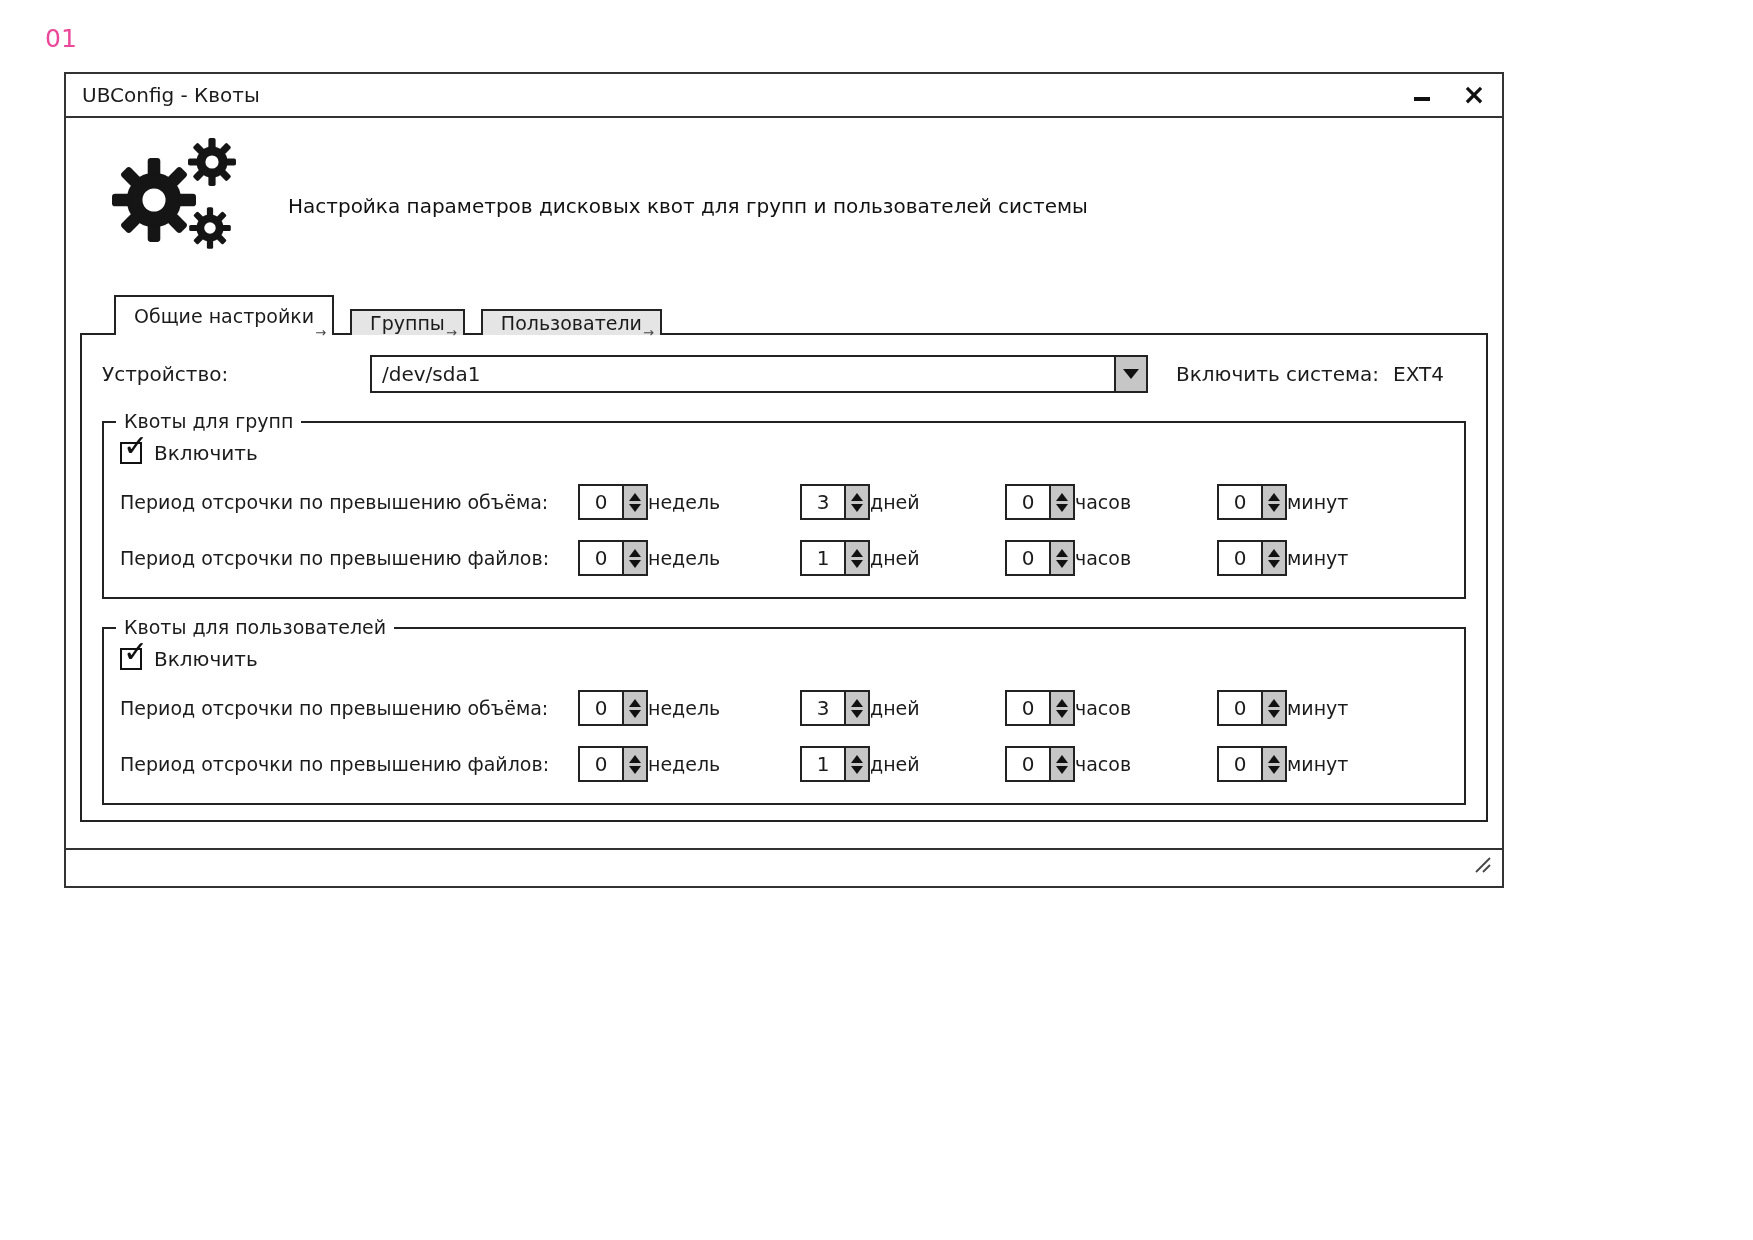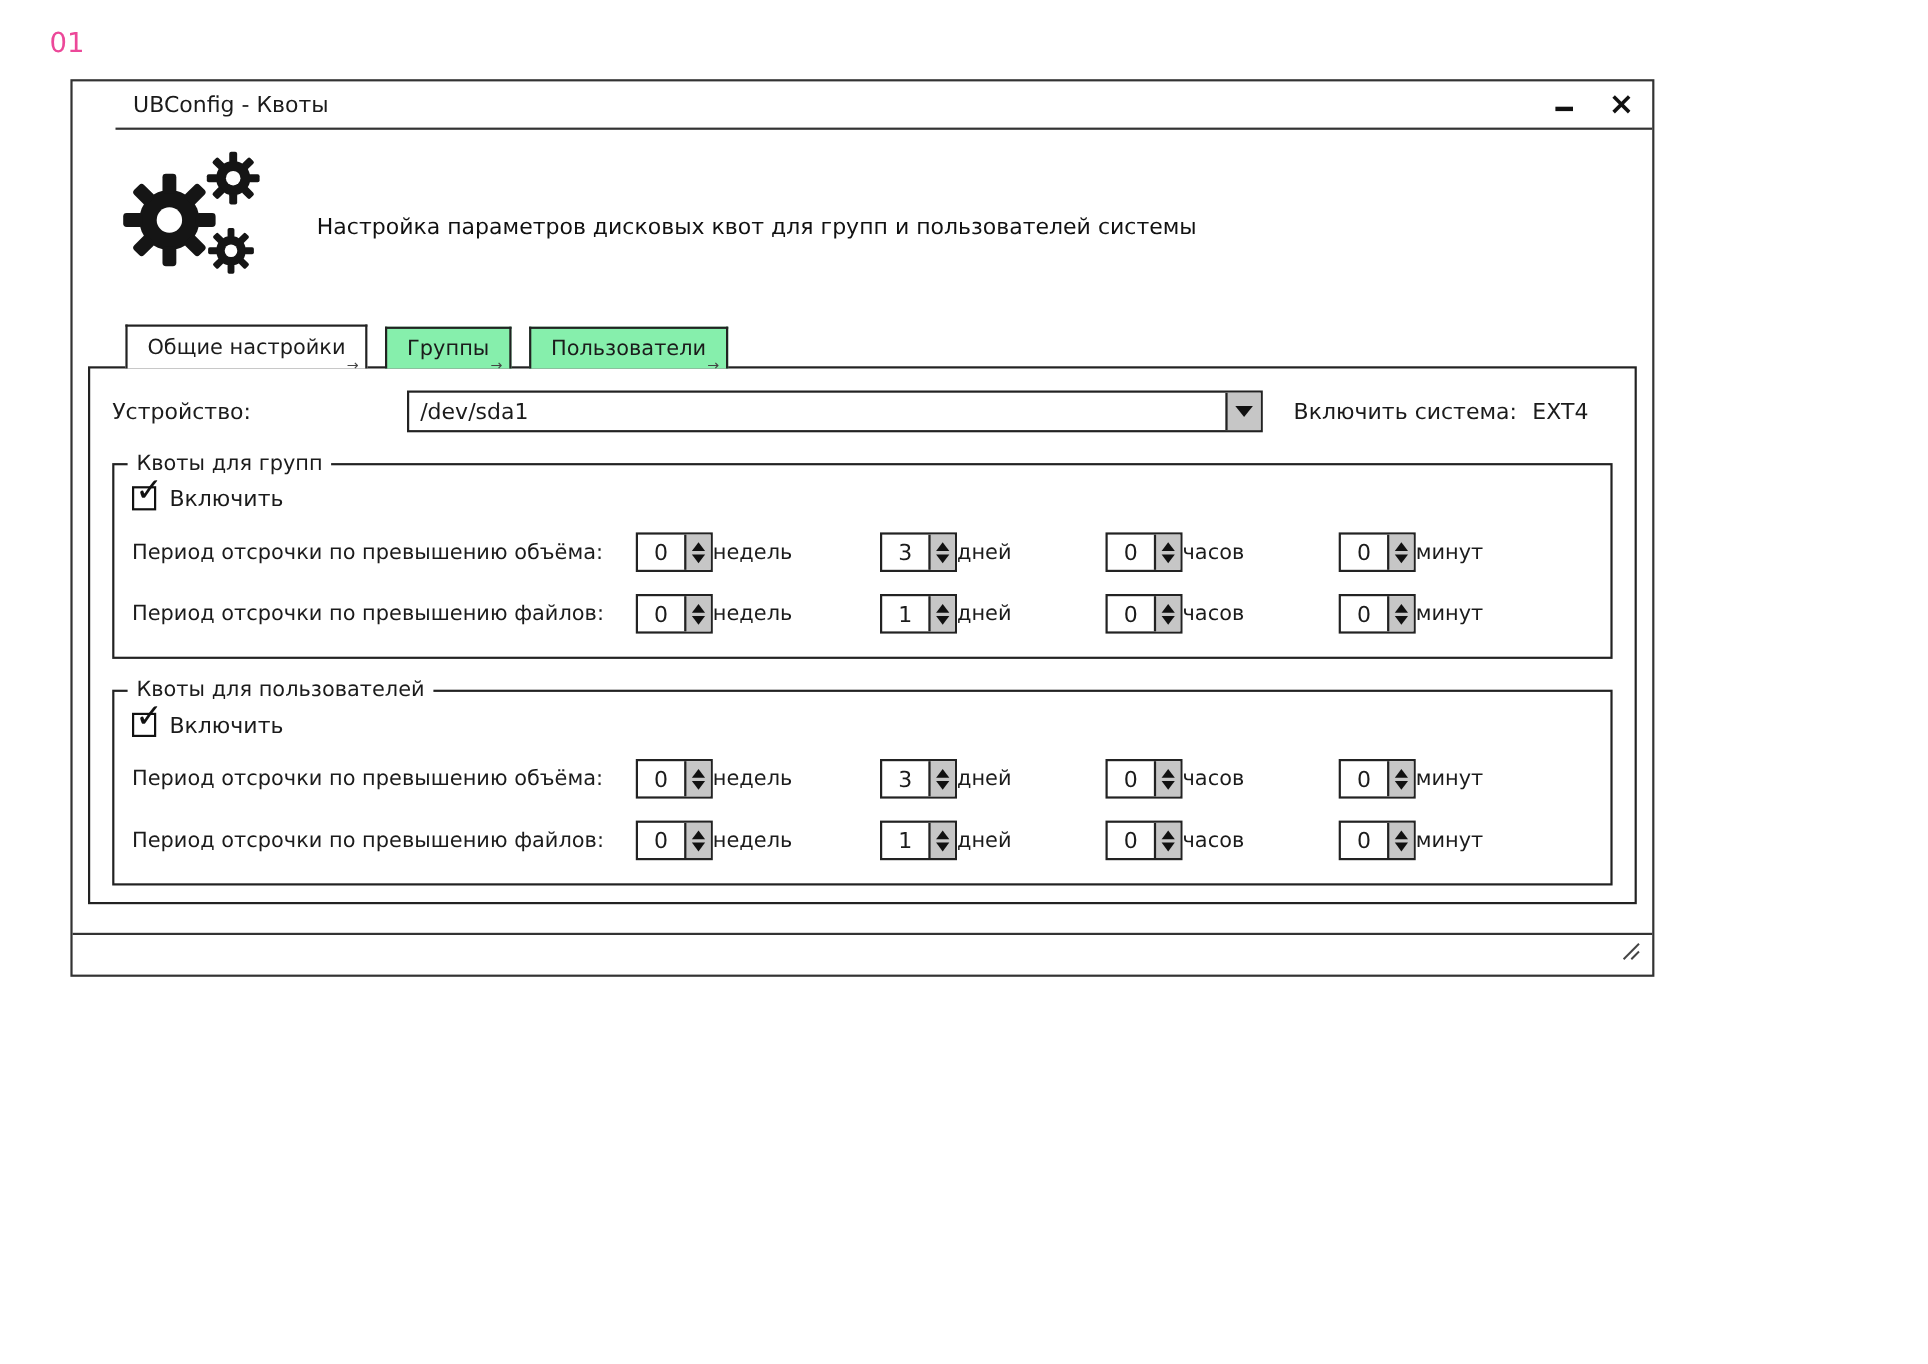--- a/index.html
+++ b/index.html
@@ -2,38 +2,38 @@
 <html><head>
 <meta charset="utf-8">
 <style>
   * { box-sizing: border-box; margin: 0; padding: 0; }
   html, body { width: 1753px; height: 1240px; background: #ffffff; overflow: hidden; }
   body { font-family: "DejaVu Sans", "Liberation Sans", sans-serif; color: #1b1b1b; position: relative; }
 
   .corner-label { position: absolute; top: 24px; left: 26px; font-size: 25px; font-weight: normal; color: #ec4899; margin-left: 19px; }
 
   
-  .window { position: absolute; top: 72px; left: 64px; width: 1440px; height: 816px; border: 2px solid #333; background: #fff; padding-left: 39px; }
+  .window { position: absolute; top: 72px; left: 64px; width: 1440px; height: 816px; border: 2px solid #333; background: #fff; }
 
   .titlebar { position: relative; height: 44px; border-bottom: 2px solid #333; display: flex; align-items: center; padding: 0 16px; }
   .titlebar-title { font-size: 20px; }
   .titlebar-controls { position: absolute; right: 14px; top: 0; height: 100%; display: flex; align-items: center; gap: 24px; }
   .win-btn { width: 28px; height: 28px; display: flex; align-items: center; justify-content: center; cursor: pointer; }
   .min-glyph { width: 16px; height: 4px; background: #111; margin-top: 8px; }
   .close-glyph { font-size: 28px; font-weight: bold; color: #111; line-height: 1; }
 
   
   .gears-wrap { position: absolute; top: 60px; left: 44px; width: 132px; height: 124px; }
   .description { position: absolute; top: 120px; left: 222px; font-size: 20px; color: #111; }
 
   
   .tabs { position: absolute; left: 48px; top: 221px; display: flex; align-items: flex-end; gap: 16px; z-index: 3; }
   .tab { position: relative; padding: 0 18px; font-size: 19px; display: flex; align-items: center; border: 2px solid #222; border-bottom: none; cursor: pointer; }
   .tab.active { background: #fff; height: 40px; z-index: 4; }
-  .tab.inactive { background: #86efac; height: 38px; }
+  .tab.inactive { background: #e5e5e5; height: 26px; }
   .tab-arrow { position: absolute; bottom: -4px; right: 6px; font-size: 13px; color: #444; line-height: 1; z-index: 5; }
 
   
   .panel { position: absolute; left: 14px; right: 14px; top: 259px; height: 489px; border: 2px solid #222; background: #fff; padding: 20px 20px 0 20px; z-index: 1; }
 
   
   .device-row { display: flex; align-items: center; }
   .device-label { width: 268px; font-size: 20px; }
   .combo { position: relative; width: 778px; height: 38px; border: 2px solid #222; background: #fff; display: flex; align-items: center; padding-left: 10px; font-size: 20px; cursor: pointer; }
   .combo-btn { position: absolute; right: 0; top: 0; bottom: 0; width: 32px; background: #c6c6c6; border-left: 2px solid #222; display: flex; align-items: center; justify-content: center; cursor: pointer; }

